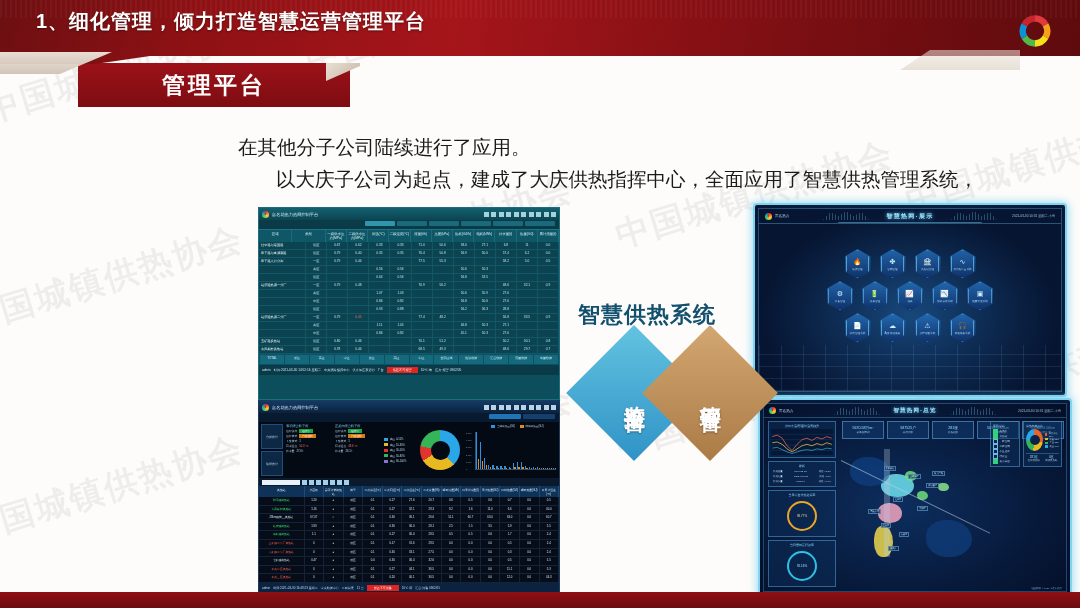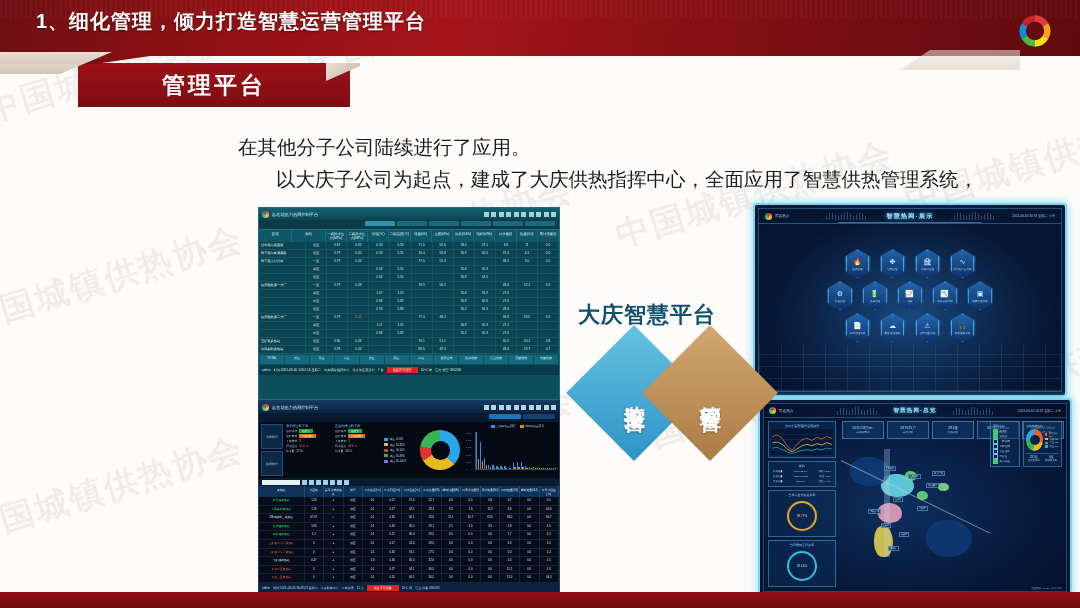--- a/index.html
+++ b/index.html
@@ -329,21 +329,21 @@
     <div class="ribbon-fold"></div>
   </div>
 
 
   <div class="para">
     <div>在其他分子公司陆续进行了应用。</div>
     <div><span class="ind"></span><span>以大庆子公司为起点，建成了大庆供热指挥中心，全面应用了智慧供热管理系统，</span></div>
   </div>
 
 
-  <div class="ctr-title">大庆智慧平台</div>
+  <div class="ctr-title">智慧供热系统</div>
   <div class="dia" id="dia-monitor">
     <div class="lbl">监控平台</div>
   </div>
   <div class="dia" id="dia-manage">
     <div class="lbl">管理平台</div>
   </div>
 
   <div class="shot" id="shot-tl">
     <div class="tl-titlebar">
       <div class="tl-dot"></div>

